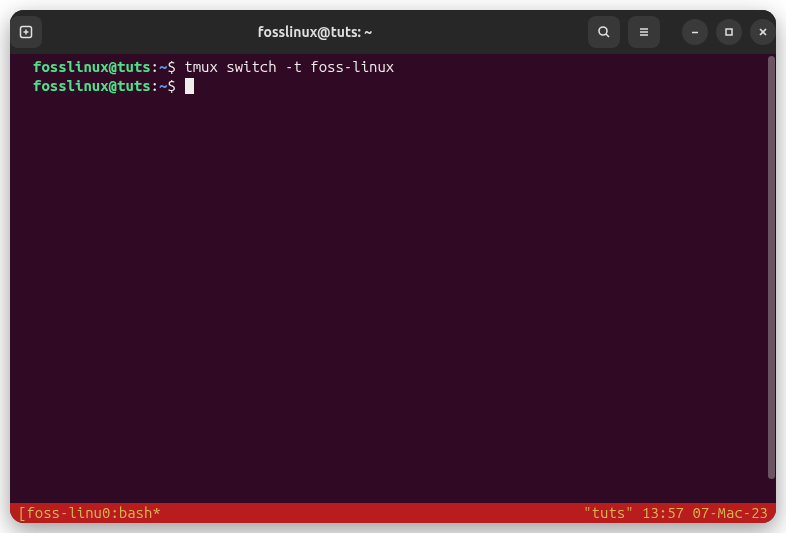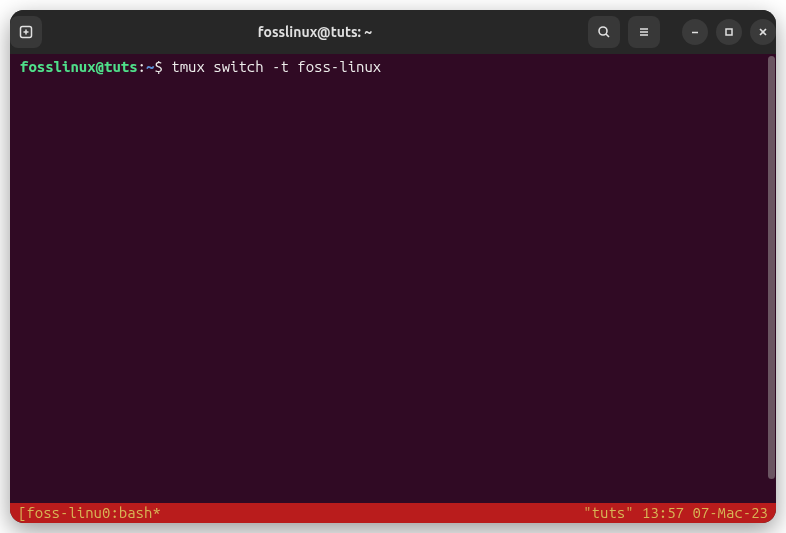--- a/index.html
+++ b/index.html
@@ -76,21 +76,21 @@
     .win-control svg, .icon-button svg {
       stroke: #e0e0e0;
       fill: none;
     }
     .spacer-sm {
       width: 6px;
     }
     .terminal {
       flex: 1;
       background: #300a24;
-      padding: 4px 10px;
+      padding: 4px 23px;
       font-size: 15px;
       line-height: 1.25;
       color: #eeeeec;
       overflow: hidden;
       position: relative;
     }
     .terminal .line {
       white-space: pre;
       font-family: 'Ubuntu Mono', 'DejaVu Sans Mono', monospace;
     }
@@ -189,20 +189,21 @@
         <svg width="12" height="12" viewBox="0 0 12 12">
           <line x1="3" y1="3" x2="9" y2="9" stroke-width="1.6"></line>
           <line x1="9" y1="3" x2="3" y2="9" stroke-width="1.6"></line>
         </svg>
       </div>
     </div>
   </div>
 
   <div class="terminal">
     <div class="line"><span class="prompt-user">fosslinux@tuts</span><span class="prompt-colon">:</span><span class="prompt-path">~</span><span class="prompt-dollar">$</span><span class="cmd-text"> </span><span class="cmd-text">tmux switch -t foss-linux</span></div>
+    <div class="line"><span class="prompt-user">fosslinux@tuts</span><span class="prompt-colon">:</span><span class="prompt-path">~</span><span class="prompt-dollar">$</span><span class="cmd-text"> </span><span class="cursor"></span></div>
     <div class="scrollbar"></div>
   </div>
 
   <div class="statusbar">
     <span class="status-left">[foss-linu0:bash*</span>
     <span class="status-right">"tuts" 13:57 07-Mac-23</span>
   </div>
 </div>
 
 </body></html>

